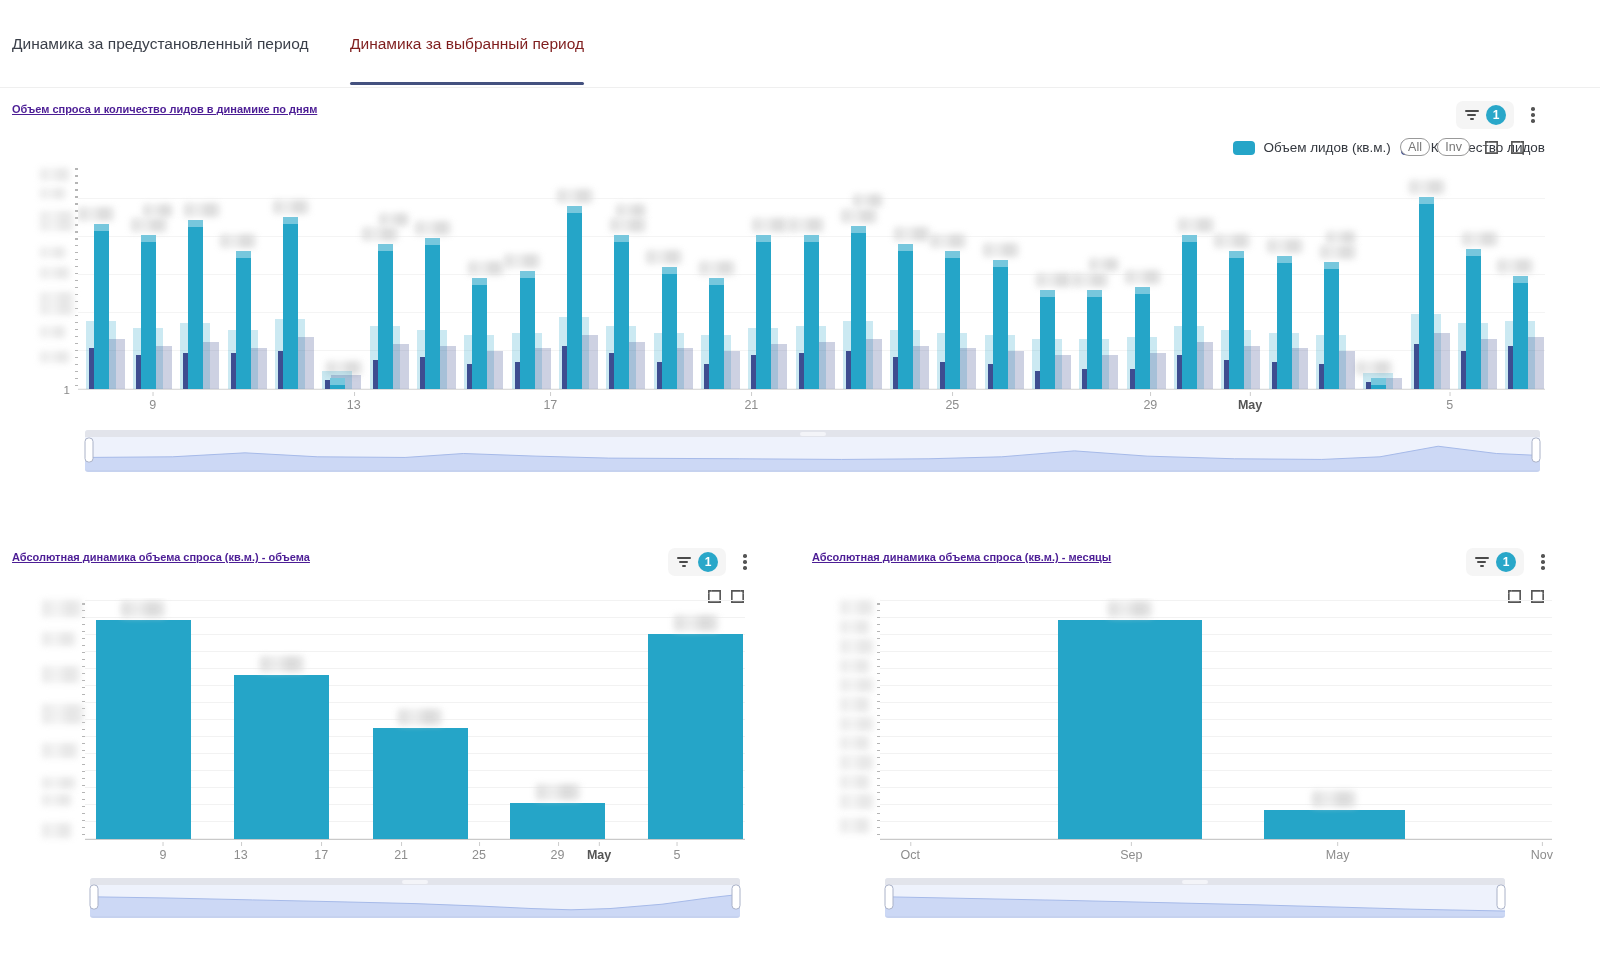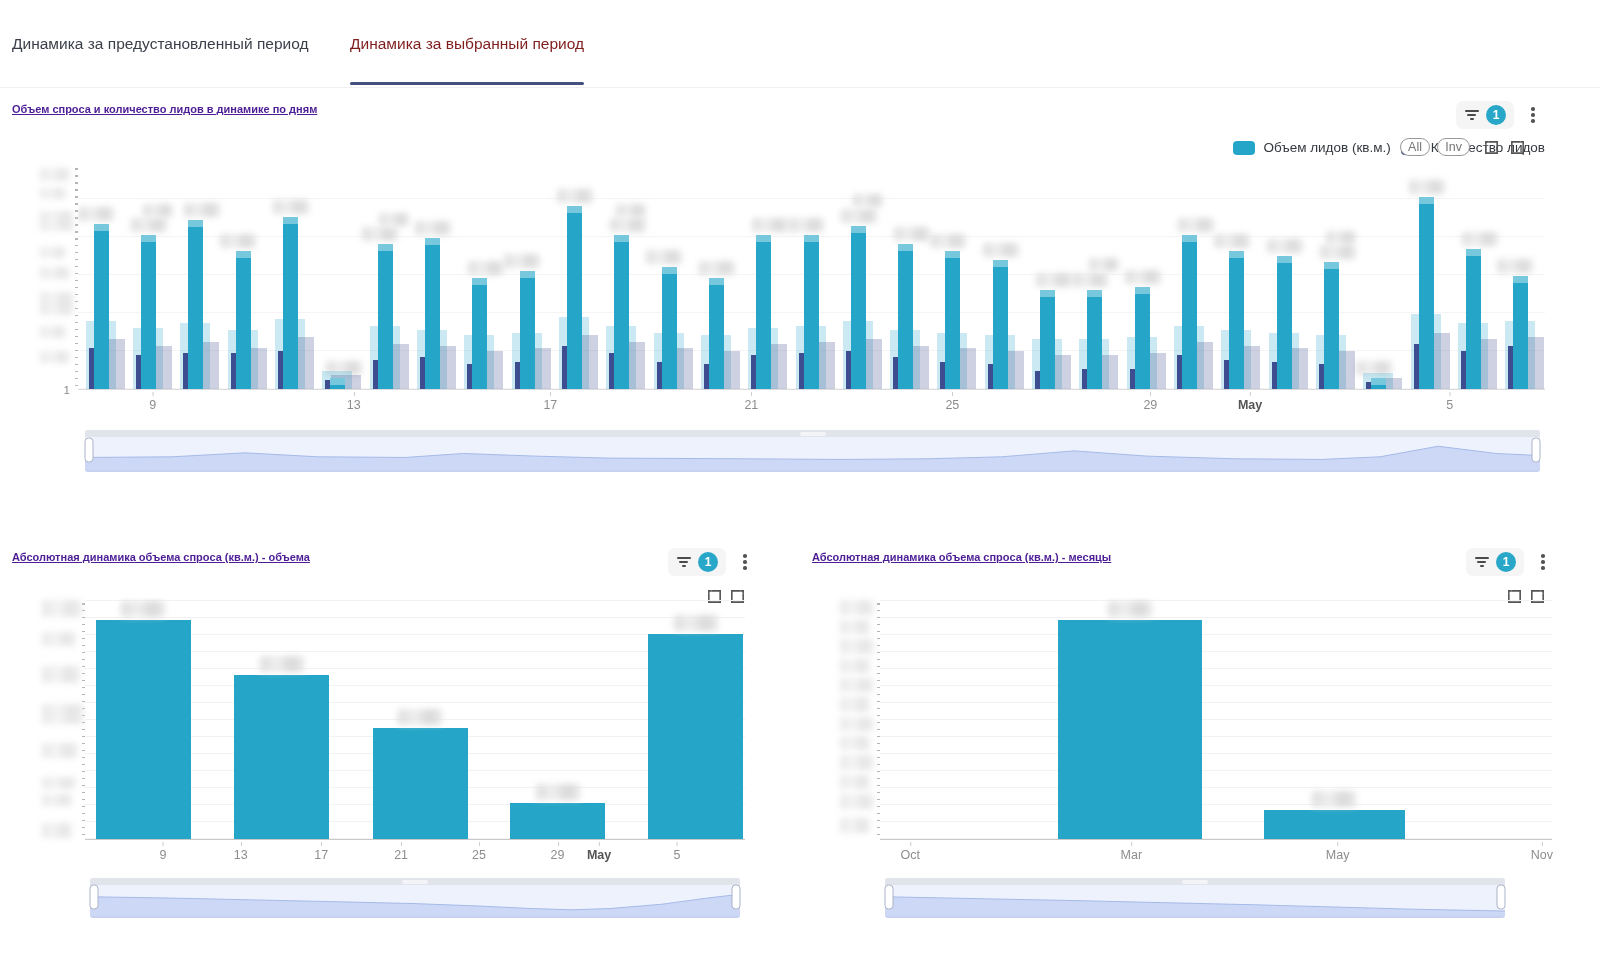--- a/index.html
+++ b/index.html
@@ -511,21 +511,21 @@
       <div class="blur-block" style="top: 91%; height: 6%; width: 30px; left: 2px;"></div>
     </div>
   <div class="plot grid-dense" style="left:880px; top:598px; width:672px; height:242px; border-bottom-color:#c9c9c9;">
       <div class="vbar" style="left: calc(26.45%); width: 21.5%; height: 91%; background: rgb(37, 165, 200);"></div>
       <div class="blur-block" style="left: calc(37.2% - 22px); bottom: calc(91% + 3px); width: 44px; height: 16px;"></div>
       <div class="vbar" style="left: calc(57.1%); width: 21%; height: 12%; background: rgb(37, 165, 200);"></div>
       <div class="blur-block" style="left: calc(67.6% - 22px); bottom: calc(12% + 3px); width: 44px; height: 16px;"></div>
     </div>
   <div class="xaxis" style="left:880px; top:842px; width:672px;">
       <span style="left: 4.5%;">Oct</span>
-      <span style="left: 37.4%;">Mar</span>
+      <span style="left: 37.4%;">Sep</span>
       <span style="left: 68.1%;">May</span>
       <span style="left: 98.5%;">Nov</span>
     </div>
   <div class="nav" style="left:885px; top:878px; width:620px; height:40px;">
     <div class="strip">
         <span class="grip"></span>
       </div>
     <svg viewBox="0 0 100 40" preserveAspectRatio="none">
         <path d="M0 40 L0 15.2 L30 20.0 L60 25.6 L85 31.2 L100 33.6 L100 40 Z" fill="#c9d6f4" opacity="0.95"></path>
         <path d="M0 15.2 L30 20.0 L60 25.6 L85 31.2 L100 33.6" fill="none" stroke="#a6bae9" stroke-width="1" vector-effect="non-scaling-stroke"></path>

